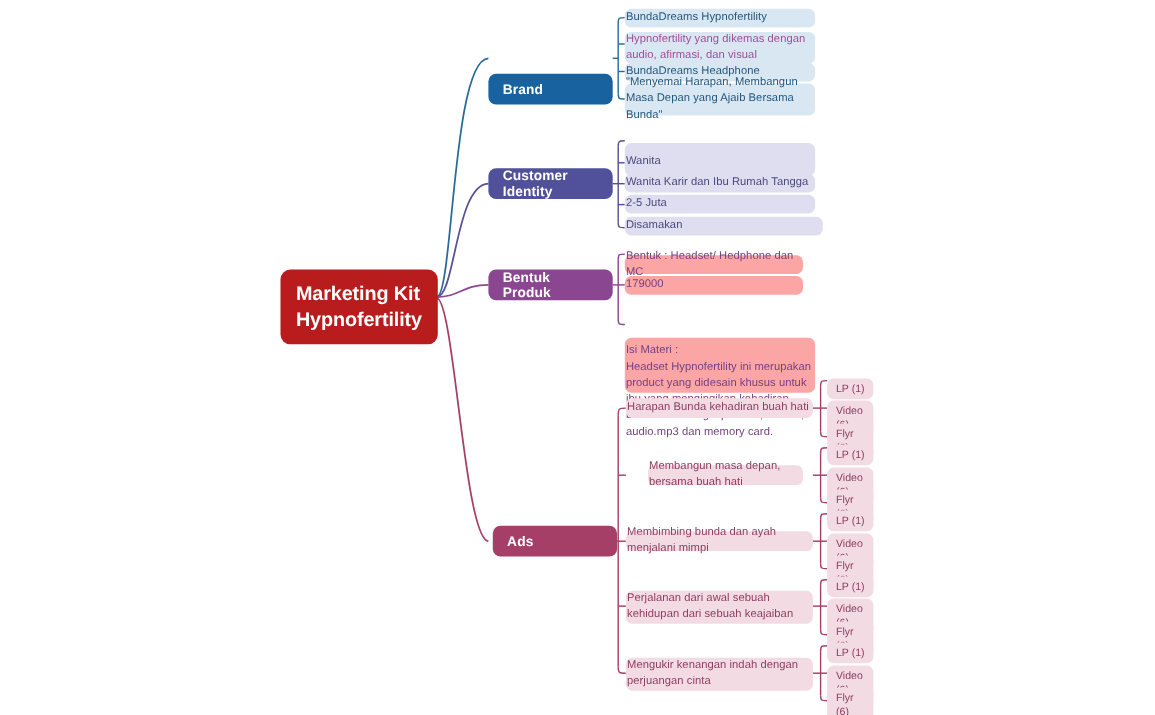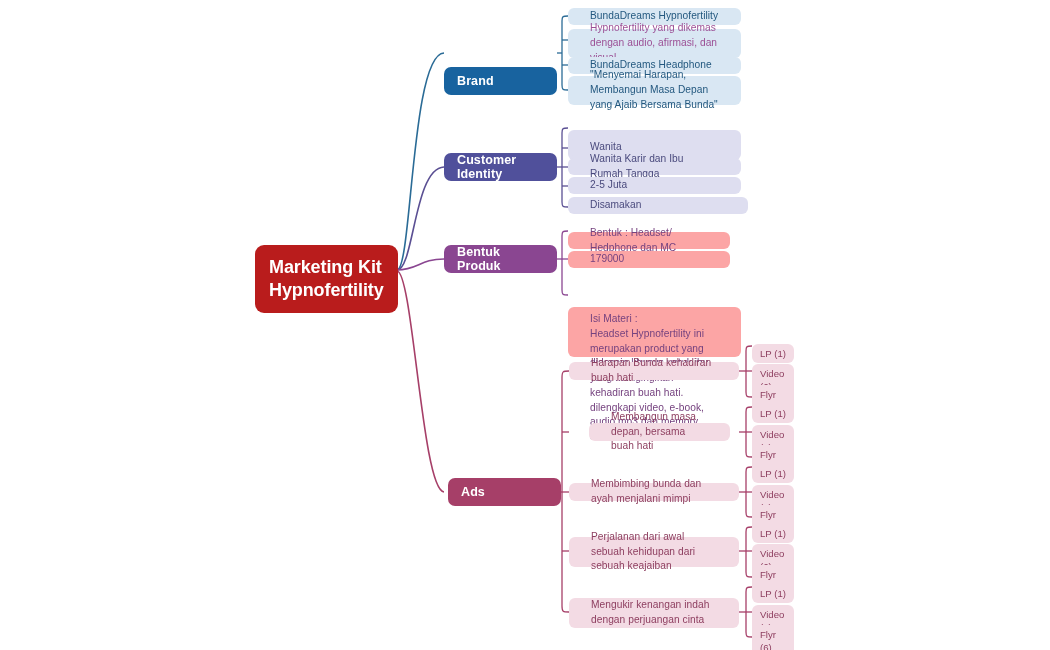--- a/index.html
+++ b/index.html
@@ -59,21 +59,21 @@
   .branch-brand   { background: #18639f; }
   .branch-cust    { background: #50509b; }
   .branch-produk  { background: #8a4691; }
   .branch-ads     { background: #a63f68; }
 
   
   .leaf {
     border-radius: 6px;
     font-size: 10.2px;
     line-height: 1.45;
-    padding: 5px 22px;
+    padding: 5px 1px;
     letter-spacing: 0.05px;
   }
   .leaf-blue    { background: #d9e7f3; color: #23587f; }
   .leaf-blue-alt{ background: #d9e7f3; color: #9b4f95; }
   .leaf-violet  { background: #dedef0; color: #4a4a7d; }
   .leaf-purple  { background: #fca5a5; color: #75427f; }
   .leaf-pink    { background: #f3dbe4; color: #8e3f60; }
   .leaf-pink-sm {
     background: #f3dbe4;
     color: #8e3f60;

